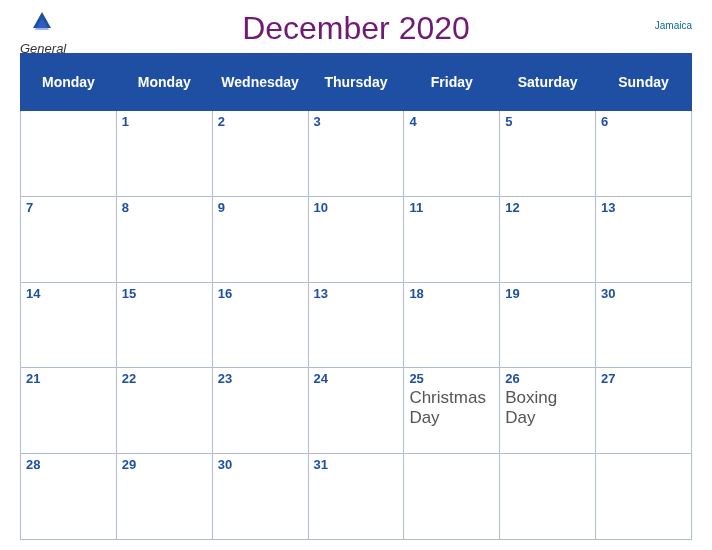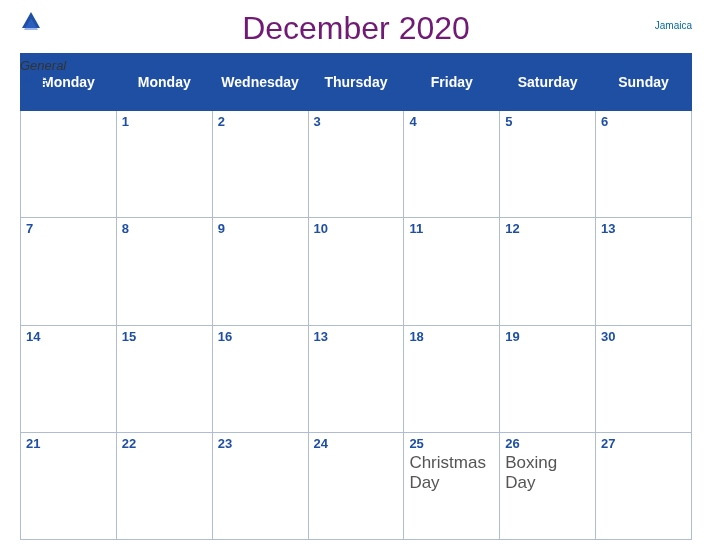--- a/index.html
+++ b/index.html
@@ -71,22 +71,22 @@
       font-weight: bold;
       color: #1e4fa3;
     }
     .holiday-name {
       font-size: 17px;
       color: #555;
       margin-top: 2px;
     }
     .logo-area {
       display: flex;
-      align-items: flex-start;
-      gap: 19px;
+      align-items: center;
+      gap: 2px;
     }
     .logo-text-group {
       display: flex;
       flex-direction: column;
       line-height: 1.1;
     }
     .logo-svg {
       margin-right: 2px;
     }
   </style>
@@ -209,14 +209,31 @@
           <div class="holiday-name">Christmas Day</div>
         </td>
         <td>
           <div class="day-number">26</div>
           <div class="holiday-name">Boxing Day</div>
         </td>
         <td>
           <div class="day-number">27</div>
         </td>
       </tr>
+      <tr>
+        <td>
+          <div class="day-number">28</div>
+        </td>
+        <td>
+          <div class="day-number">29</div>
+        </td>
+        <td>
+          <div class="day-number">30</div>
+        </td>
+        <td>
+          <div class="day-number">31</div>
+        </td>
+        <td class="empty"></td>
+        <td class="empty"></td>
+        <td class="empty"></td>
+      </tr>
     </tbody>
 </table>
 
 </body></html>

